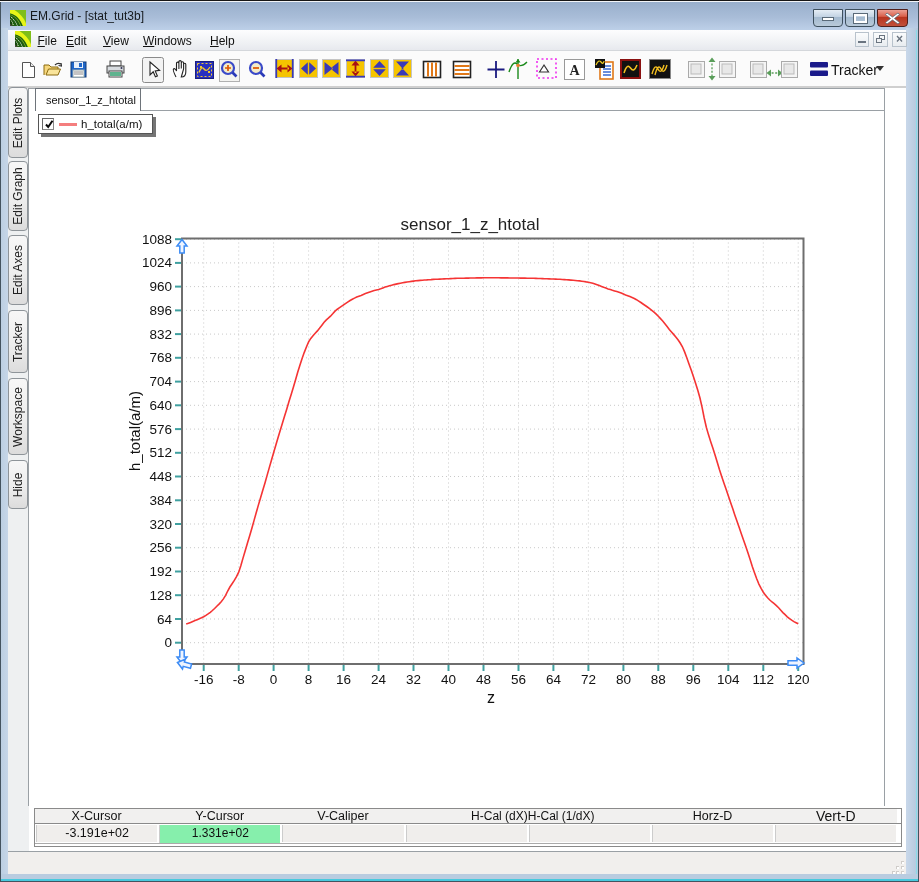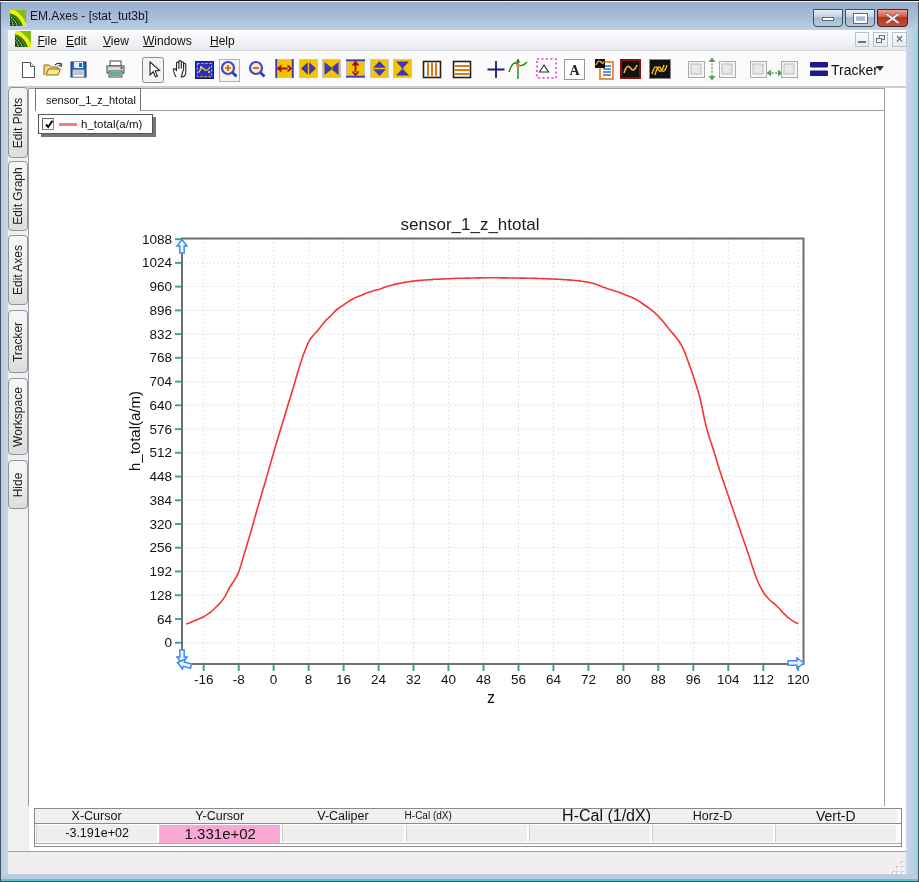--- a/index.html
+++ b/index.html
@@ -25,21 +25,21 @@
 <div class="abs" id="appicon1" style="left:10px;top:10px;width:16px;height:16px"><svg width="16" height="16" viewBox="0 0 16 16">
    <rect width="16" height="16" fill="#8cc81e"></rect>
    <path d="M3 0 L16 0 L16 12 C13.5 7 9 3 3 0 Z" fill="#7fbe19"></path>
    <path d="M0 0 L4.5 0 C10 3.5 14 8 16 13.5 L16 16 L12.8 16 C10.2 9.2 5.8 4.6 0 3.6 Z" fill="#e8f418"></path>
    <path d="M0 3.6 C5.8 4.6 10.2 9.2 12.8 16 L2.5 16 C2 10 1.3 6.5 0 5.5 Z" fill="#1e5c10"></path>
    <path d="M0 5.5 C1.5 7 2.2 10.5 2.6 16 L0 16 Z" fill="#15470b"></path>
    <path d="M0 13.5 L2.5 16 L0 16 Z" fill="#4a4a40"></path>
    <path d="M11.2 16 C9 10 5 5.5 0 4.4 L0 5 C4.8 6.2 8.5 10.5 10.4 16 Z" fill="#8ab82a"></path>
    <path d="M1 6.8 l1.2 1.2 M2.6 8.6 l1.2 1.2 M4.2 10.4 l1.2 1.2 M5.6 12.4 l1 1.2 M6.6 14.4 l0.8 1.2 M0.2 9.4 l1 1 M1.6 11.4 l1 1.2 M2.6 13.6 l0.8 1.4" stroke="#f4f8ee" stroke-width="0.9"></path>
   </svg></div>
-<div class="abs" style="left:30px;top:9px;font-size:12px;color:#15191d">EM.Axes - [stat_tut3b]</div>
+<div class="abs" style="left:30px;top:9px;font-size:12px;color:#15191d">EM.Grid - [stat_tut3b]</div>
 
 <div class="abs" style="left:813px;top:9px;width:30px;height:18px;border:1px solid #3d4f5d;border-radius:0 0 4px 4px;background:linear-gradient(#e5edf5,#c0d1e2 45%,#a4bad0 46%,#b9cad9)"></div>
 <div class="abs" style="left:822px;top:17px;width:12px;height:4px;background:#fff;border:1px solid #5a6a78"></div>
 <div class="abs" style="left:845px;top:9px;width:30px;height:18px;border:1px solid #3d4f5d;border-radius:0 0 4px 4px;background:linear-gradient(#e5edf5,#c0d1e2 45%,#a4bad0 46%,#b9cad9)"></div>
 <div class="abs" style="left:854px;top:13.5px;width:13px;height:9px;border:2px solid #fff;outline:1px solid #5a6a78;background:transparent"></div>
 <div class="abs" style="left:877px;top:9px;width:31px;height:18px;border:1px solid #50201c;border-radius:0 0 4px 4px;background:linear-gradient(#eb9f93,#d9604b 40%,#b8341f 45%,#c1503b)"></div>
 <svg class="abs" style="left:885px;top:11.5px" width="15" height="13" viewBox="0 0 15 13">
     <path d="M2 1 L7.5 5 L13 1 L14.5 2.5 L9.5 6.5 L14.5 10.5 L13 12 L7.5 8 L2 12 L0.5 10.5 L5.5 6.5 L0.5 2.5 Z" fill="#fff" stroke="#5a6a78" stroke-width="0.8"></path>
   </svg>
 
@@ -384,26 +384,26 @@
       <path d="M177.5 662.5 l6.5 -5 v2.8 h7.5 v4.4 h-7.5 v2.8 z" transform="rotate(15 177.5 662.5)"></path>
       <path d="M804 663 l-7 -5 v2.8 h-9 v4.4 h9 v2.8 z"></path>
     </g>
 </svg>
 
 <div class="abs" style="left:34px;top:808px;width:868px;height:39px;border:1px solid #8a8a8a;background:#fff"></div>
 <div id="tbl">
     <div class="abs" style="left:35.0px;top:809px;width:123.2px;height:14px;background:#f1f0ef;font-size:12.5px;color:#111;text-align:center;line-height:14px">X-Cursor</div>
     <div class="abs" style="left:36.0px;top:825px;width:121.2px;height:17px;background:#f0eeec;border-left:1px solid #ccc;font-size:12.5px;color:#111;text-align:center;line-height:17px">-3.191e+02</div>
     <div class="abs" style="left:158.2px;top:809px;width:123.2px;height:14px;background:#f1f0ef;font-size:12.5px;color:#111;text-align:center;line-height:14px">Y-Cursor</div>
-    <div class="abs" style="left:159.2px;top:825px;width:121.2px;height:19px;background:#f9a8d4;border-left:1px solid #ccc;font-size:15px;color:#111;text-align:center;line-height:17px">1.331e+02</div>
+    <div class="abs" style="left:159.2px;top:825px;width:121.2px;height:19px;background:#86efac;border-left:1px solid #ccc;font-size:12px;color:#111;text-align:center;line-height:17px">1.331e+02</div>
     <div class="abs" style="left:281.4px;top:809px;width:123.2px;height:14px;background:#f1f0ef;font-size:12.5px;color:#111;text-align:center;line-height:14px">V-Caliper</div>
     <div class="abs" style="left:282.4px;top:825px;width:121.2px;height:17px;background:#f0eeec;border-left:1px solid #ccc;font-size:12.5px;color:#111;text-align:center;line-height:17px"></div>
-    <div class="abs" style="left:404.6px;top:809px;width:123.2px;height:14px;background:#f1f0ef;font-size:10px;color:#111;text-align:left;line-height:14px">H-Cal (dX)</div>
+    <div class="abs" style="left:404.6px;top:809px;width:123.2px;height:14px;background:#f1f0ef;font-size:12px;color:#111;text-align:right;line-height:14px">H-Cal (dX)</div>
     <div class="abs" style="left:405.6px;top:825px;width:121.2px;height:17px;background:#f0eeec;border-left:1px solid #ccc;font-size:12.5px;color:#111;text-align:center;line-height:17px"></div>
-    <div class="abs" style="left:527.8px;top:809px;width:123.2px;height:14px;background:#f1f0ef;font-size:16px;color:#111;text-align:right;line-height:14px">H-Cal (1/dX)</div>
+    <div class="abs" style="left:527.8px;top:809px;width:123.2px;height:14px;background:#f1f0ef;font-size:12px;color:#111;text-align:left;line-height:14px">H-Cal (1/dX)</div>
     <div class="abs" style="left:528.8px;top:825px;width:121.2px;height:17px;background:#f0eeec;border-left:1px solid #ccc;font-size:12.5px;color:#111;text-align:center;line-height:17px"></div>
     <div class="abs" style="left:651.0px;top:809px;width:123.2px;height:14px;background:#f1f0ef;font-size:12.5px;color:#111;text-align:center;line-height:14px">Horz-D</div>
     <div class="abs" style="left:652.0px;top:825px;width:121.2px;height:17px;background:#f0eeec;border-left:1px solid #ccc;font-size:12.5px;color:#111;text-align:center;line-height:17px"></div>
     <div class="abs" style="left:774.2px;top:809px;width:123.2px;height:14px;background:#f1f0ef;font-size:14px;color:#111;text-align:center;line-height:14px">Vert-D</div>
     <div class="abs" style="left:775.2px;top:825px;width:121.2px;height:17px;background:#f0eeec;border-left:1px solid #ccc;font-size:12.5px;color:#111;text-align:center;line-height:17px"></div>
     <div class="abs" style="left:35px;top:823px;width:866px;height:1px;background:#8a8a8a"></div>
     <div class="abs" style="left:35px;top:843px;width:866px;height:1px;background:#aaa"></div>
   </div>
 
 <div class="abs" style="left:8px;top:851px;width:898px;height:1px;background:#9aa0a5"></div>

